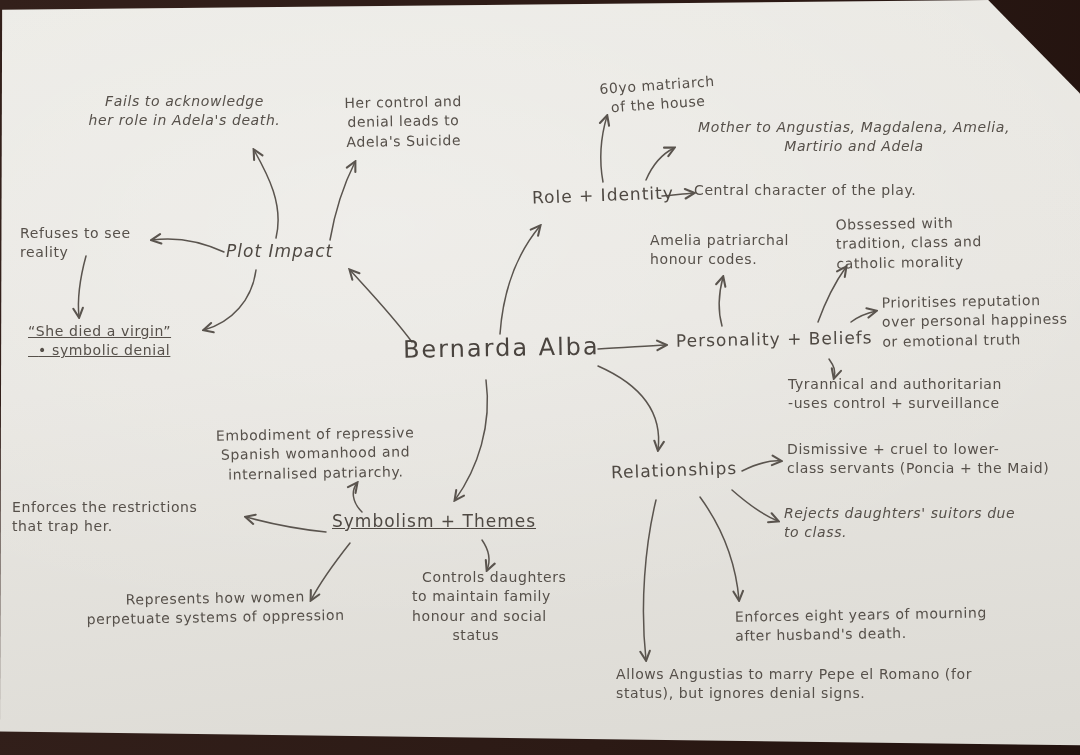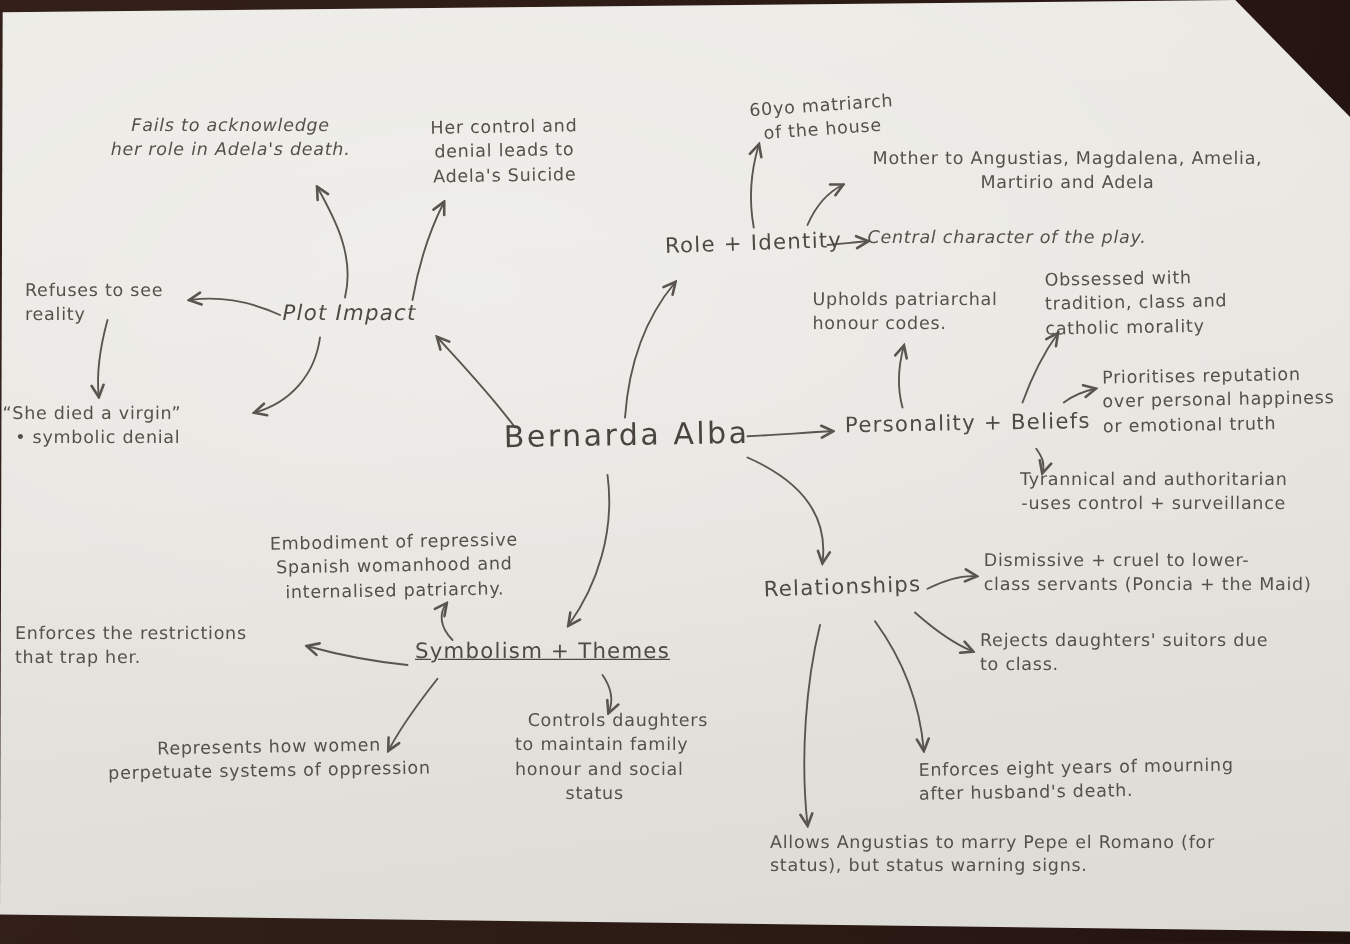--- a/index.html
+++ b/index.html
@@ -35,30 +35,30 @@
   #n-bernarda{left:403px;top:332px;}
   #n-plot{left:226px;top:240px;font-style:italic;}
   #n-role{left:532px;top:184px;}
   #n-personality{left:676px;top:328px;}
   #n-relationships{left:611px;top:459px;}
   #n-symbolism{left:332px;top:510px;text-decoration:underline;}
 
   #n-fails{left:72px;top:92px;width:225px;font-style:italic;}
   #n-hercontrol{left:316px;top:93px;width:175px;}
   #n-refuses{left:20px;top:224px;width:150px;}
-  #n-shedied{left:2px;top:322px;width:210px;}
+  #n-shedied{left:28px;top:322px;width:210px;text-decoration:underline;}
   #n-sixty{left:600px;top:74px;width:170px;}
-  #n-mother{left:664px;top:118px;width:380px;}
-  #n-central{left:694px;top:181px;width:290px;font-style:italic;}
+  #n-mother{left:664px;top:118px;width:380px;font-style:italic;}
+  #n-central{left:694px;top:181px;width:290px;}
   #n-upholds{left:650px;top:231px;width:180px;}
   #n-obsessed{left:836px;top:214px;width:190px;}
   #n-prioritises{left:882px;top:292px;width:200px;}
-  #n-tyrannical{left:788px;top:375px;width:270px;text-align:center;}
+  #n-tyrannical{left:788px;top:375px;width:270px;}
   #n-dismissive{left:787px;top:440px;width:295px;}
-  #n-rejects{left:784px;top:504px;width:270px;}
+  #n-rejects{left:784px;top:504px;width:270px;font-style:italic;}
   #n-mourning{left:735px;top:605px;width:320px;}
   #n-allows{left:616px;top:665px;width:455px;}
   #n-embodiment{left:188px;top:425px;width:255px;}
   #n-enfrestr{left:12px;top:498px;width:245px;}
   #n-represents{left:68px;top:589px;width:295px;}
   #n-controls{left:412px;top:568px;width:200px;}
 </style>
 </head>
 <body>
 
@@ -120,39 +120,39 @@
 reality</div>
 <div class="node" id="n-shedied">“She died a virgin”
   • symbolic denial</div>
 
 <div class="node r-4" id="n-sixty">60yo matriarch
   of the house</div>
 <div class="node ctr" id="n-mother">Mother to Angustias, Magdalena, Amelia,
 Martirio and Adela</div>
 <div class="node" id="n-central">Central character of the play.</div>
 
-<div class="node" id="n-upholds">Upholds patriarchal
+<div class="node" id="n-upholds">Amelia patriarchal
 honour codes.</div>
 <div class="node r-1" id="n-obsessed">Obssessed with
 tradition, class and
 catholic morality</div>
 <div class="node r-1" id="n-prioritises">Prioritises reputation
 over personal happiness
 or emotional truth</div>
 <div class="node" id="n-tyrannical">Tyrannical and authoritarian
 -uses control + surveillance</div>
 
 <div class="node" id="n-dismissive">Dismissive + cruel to lower-
 class servants (Poncia + the Maid)</div>
 <div class="node" id="n-rejects">Rejects daughters' suitors due
 to class.</div>
 <div class="node r-1" id="n-mourning">Enforces eight years of mourning
 after husband's death.</div>
 <div class="node" id="n-allows">Allows Angustias to marry Pepe el Romano (for
-status), but status warning signs.</div>
+status), but ignores denial signs.</div>
 
 <div class="node ctr r-1" id="n-embodiment">Embodiment of repressive
 Spanish womanhood and
 internalised patriarchy.</div>
 <div class="node" id="n-enfrestr">Enforces the restrictions
 that trap her.</div>
 <div class="node ctr r-1" id="n-represents">Represents how women
 perpetuate systems of oppression</div>
 <div class="node" id="n-controls">  Controls daughters
 to maintain family

